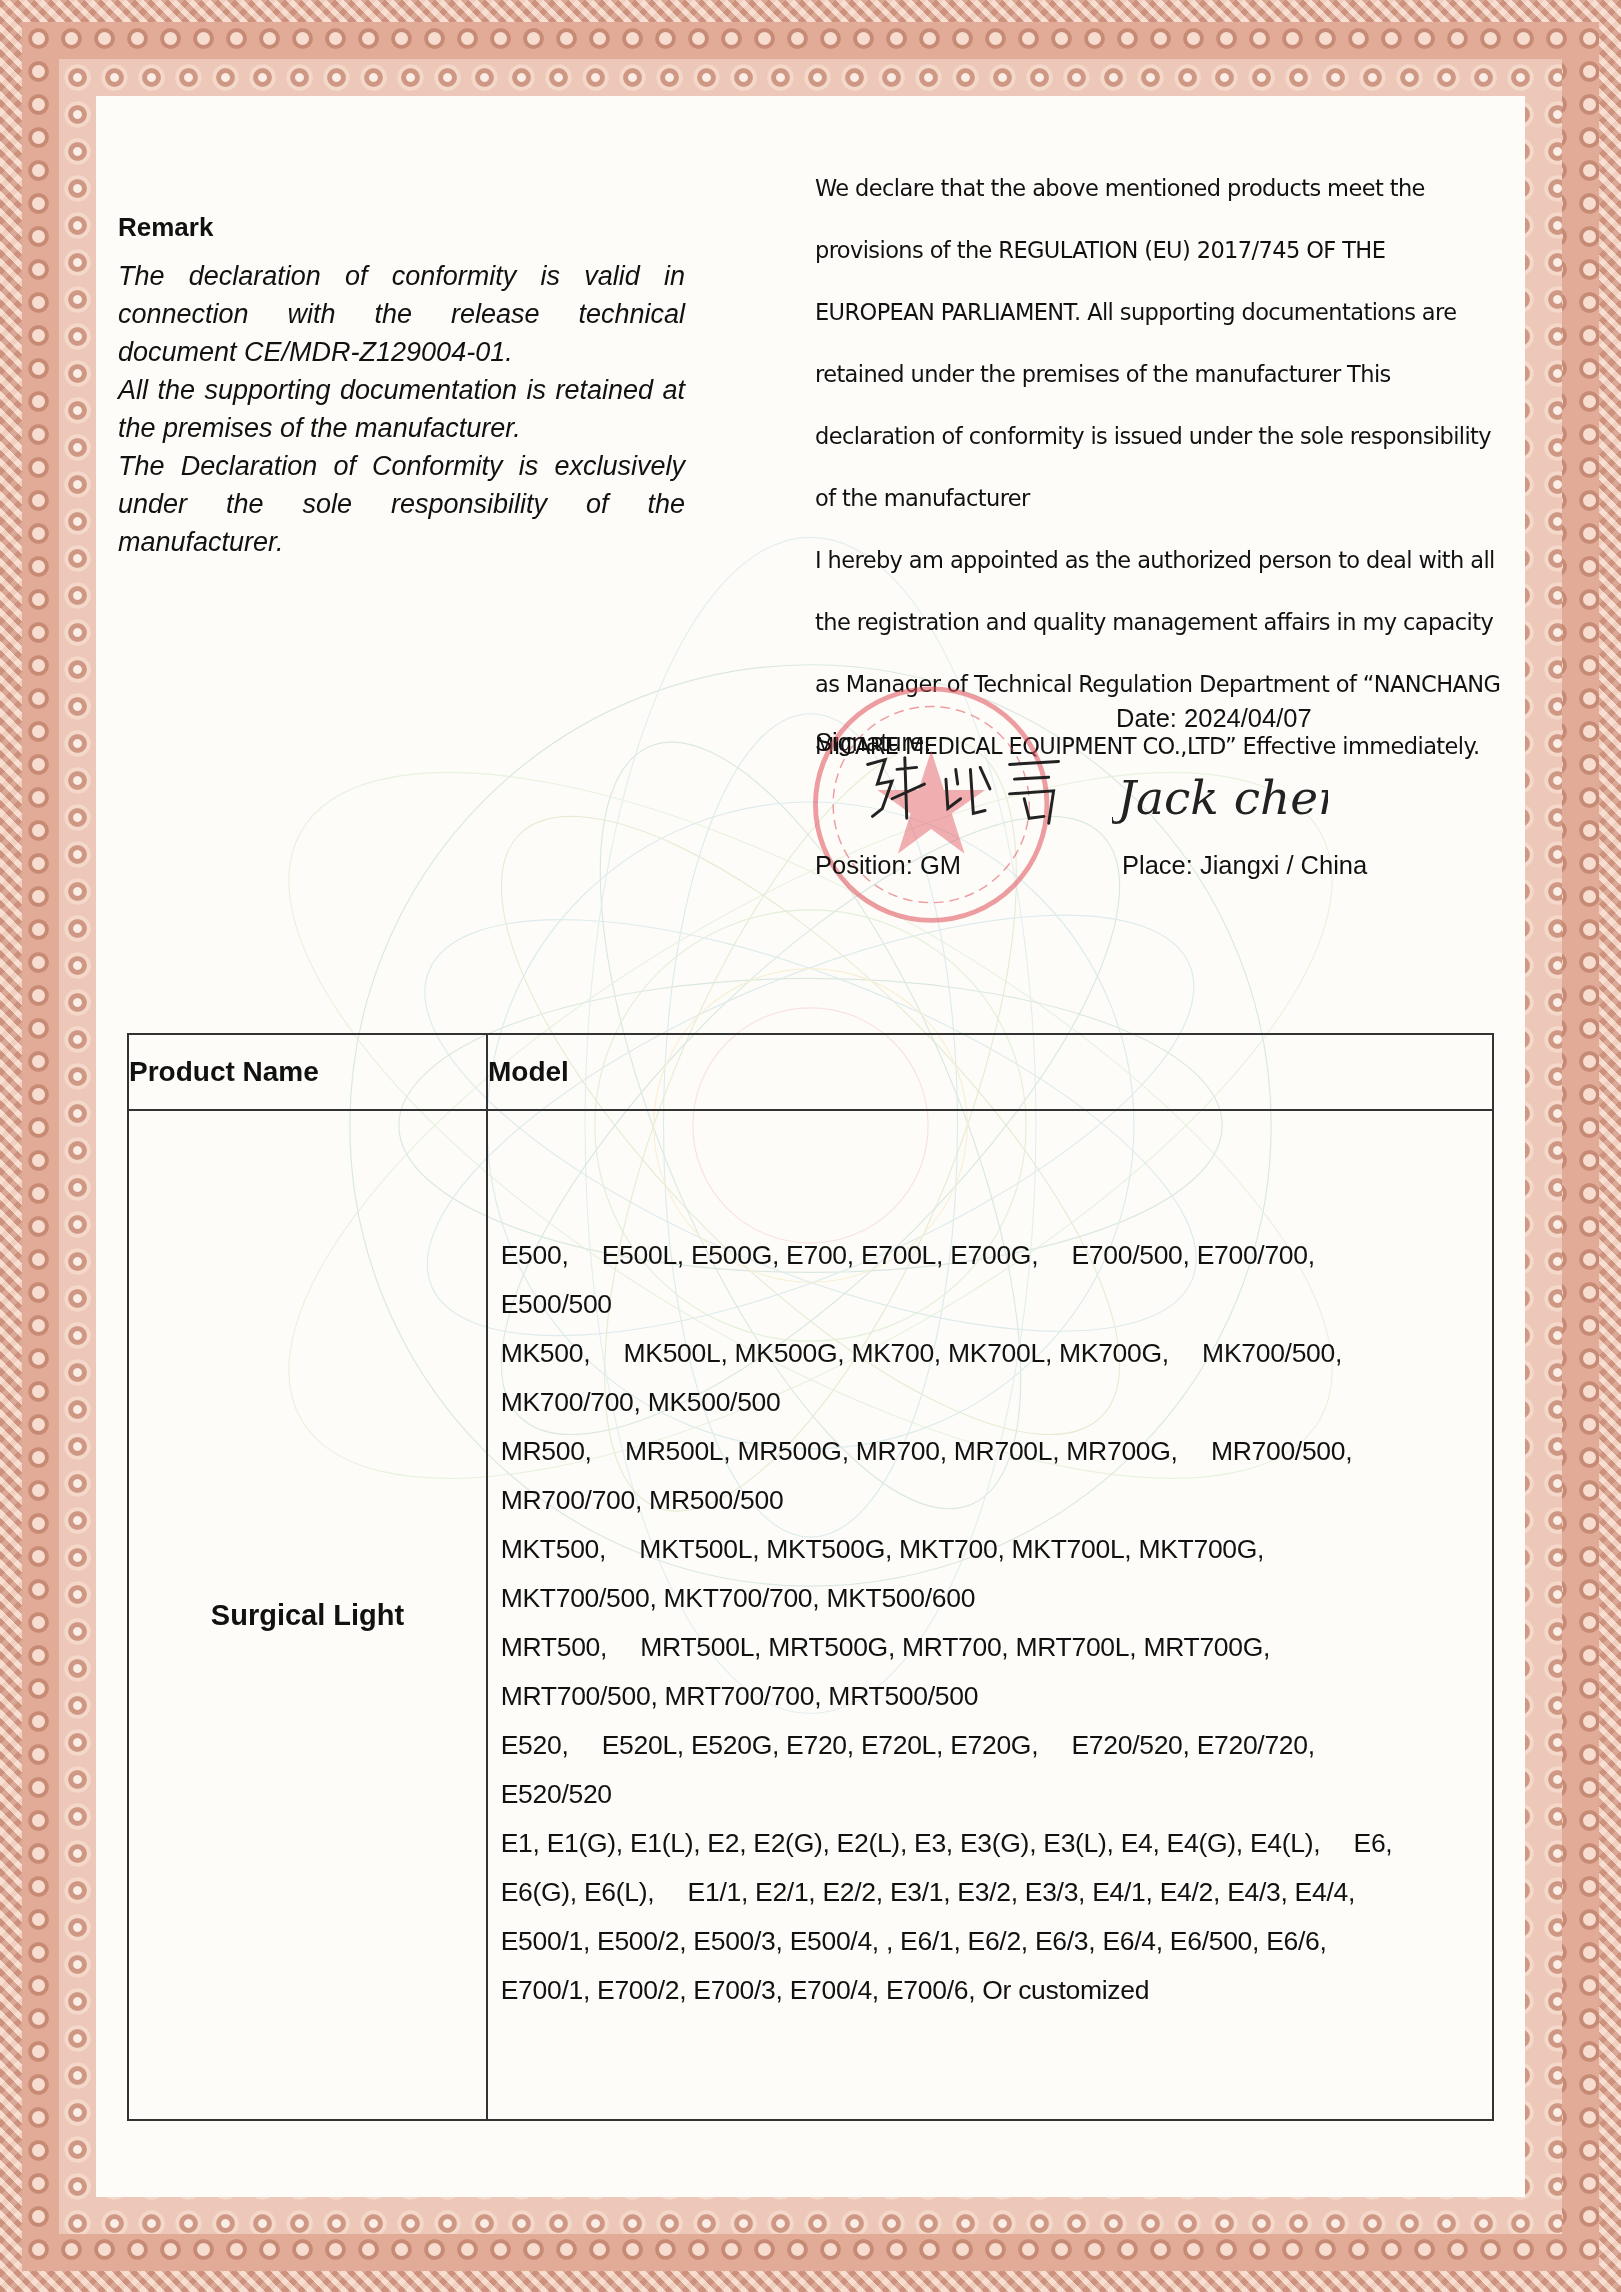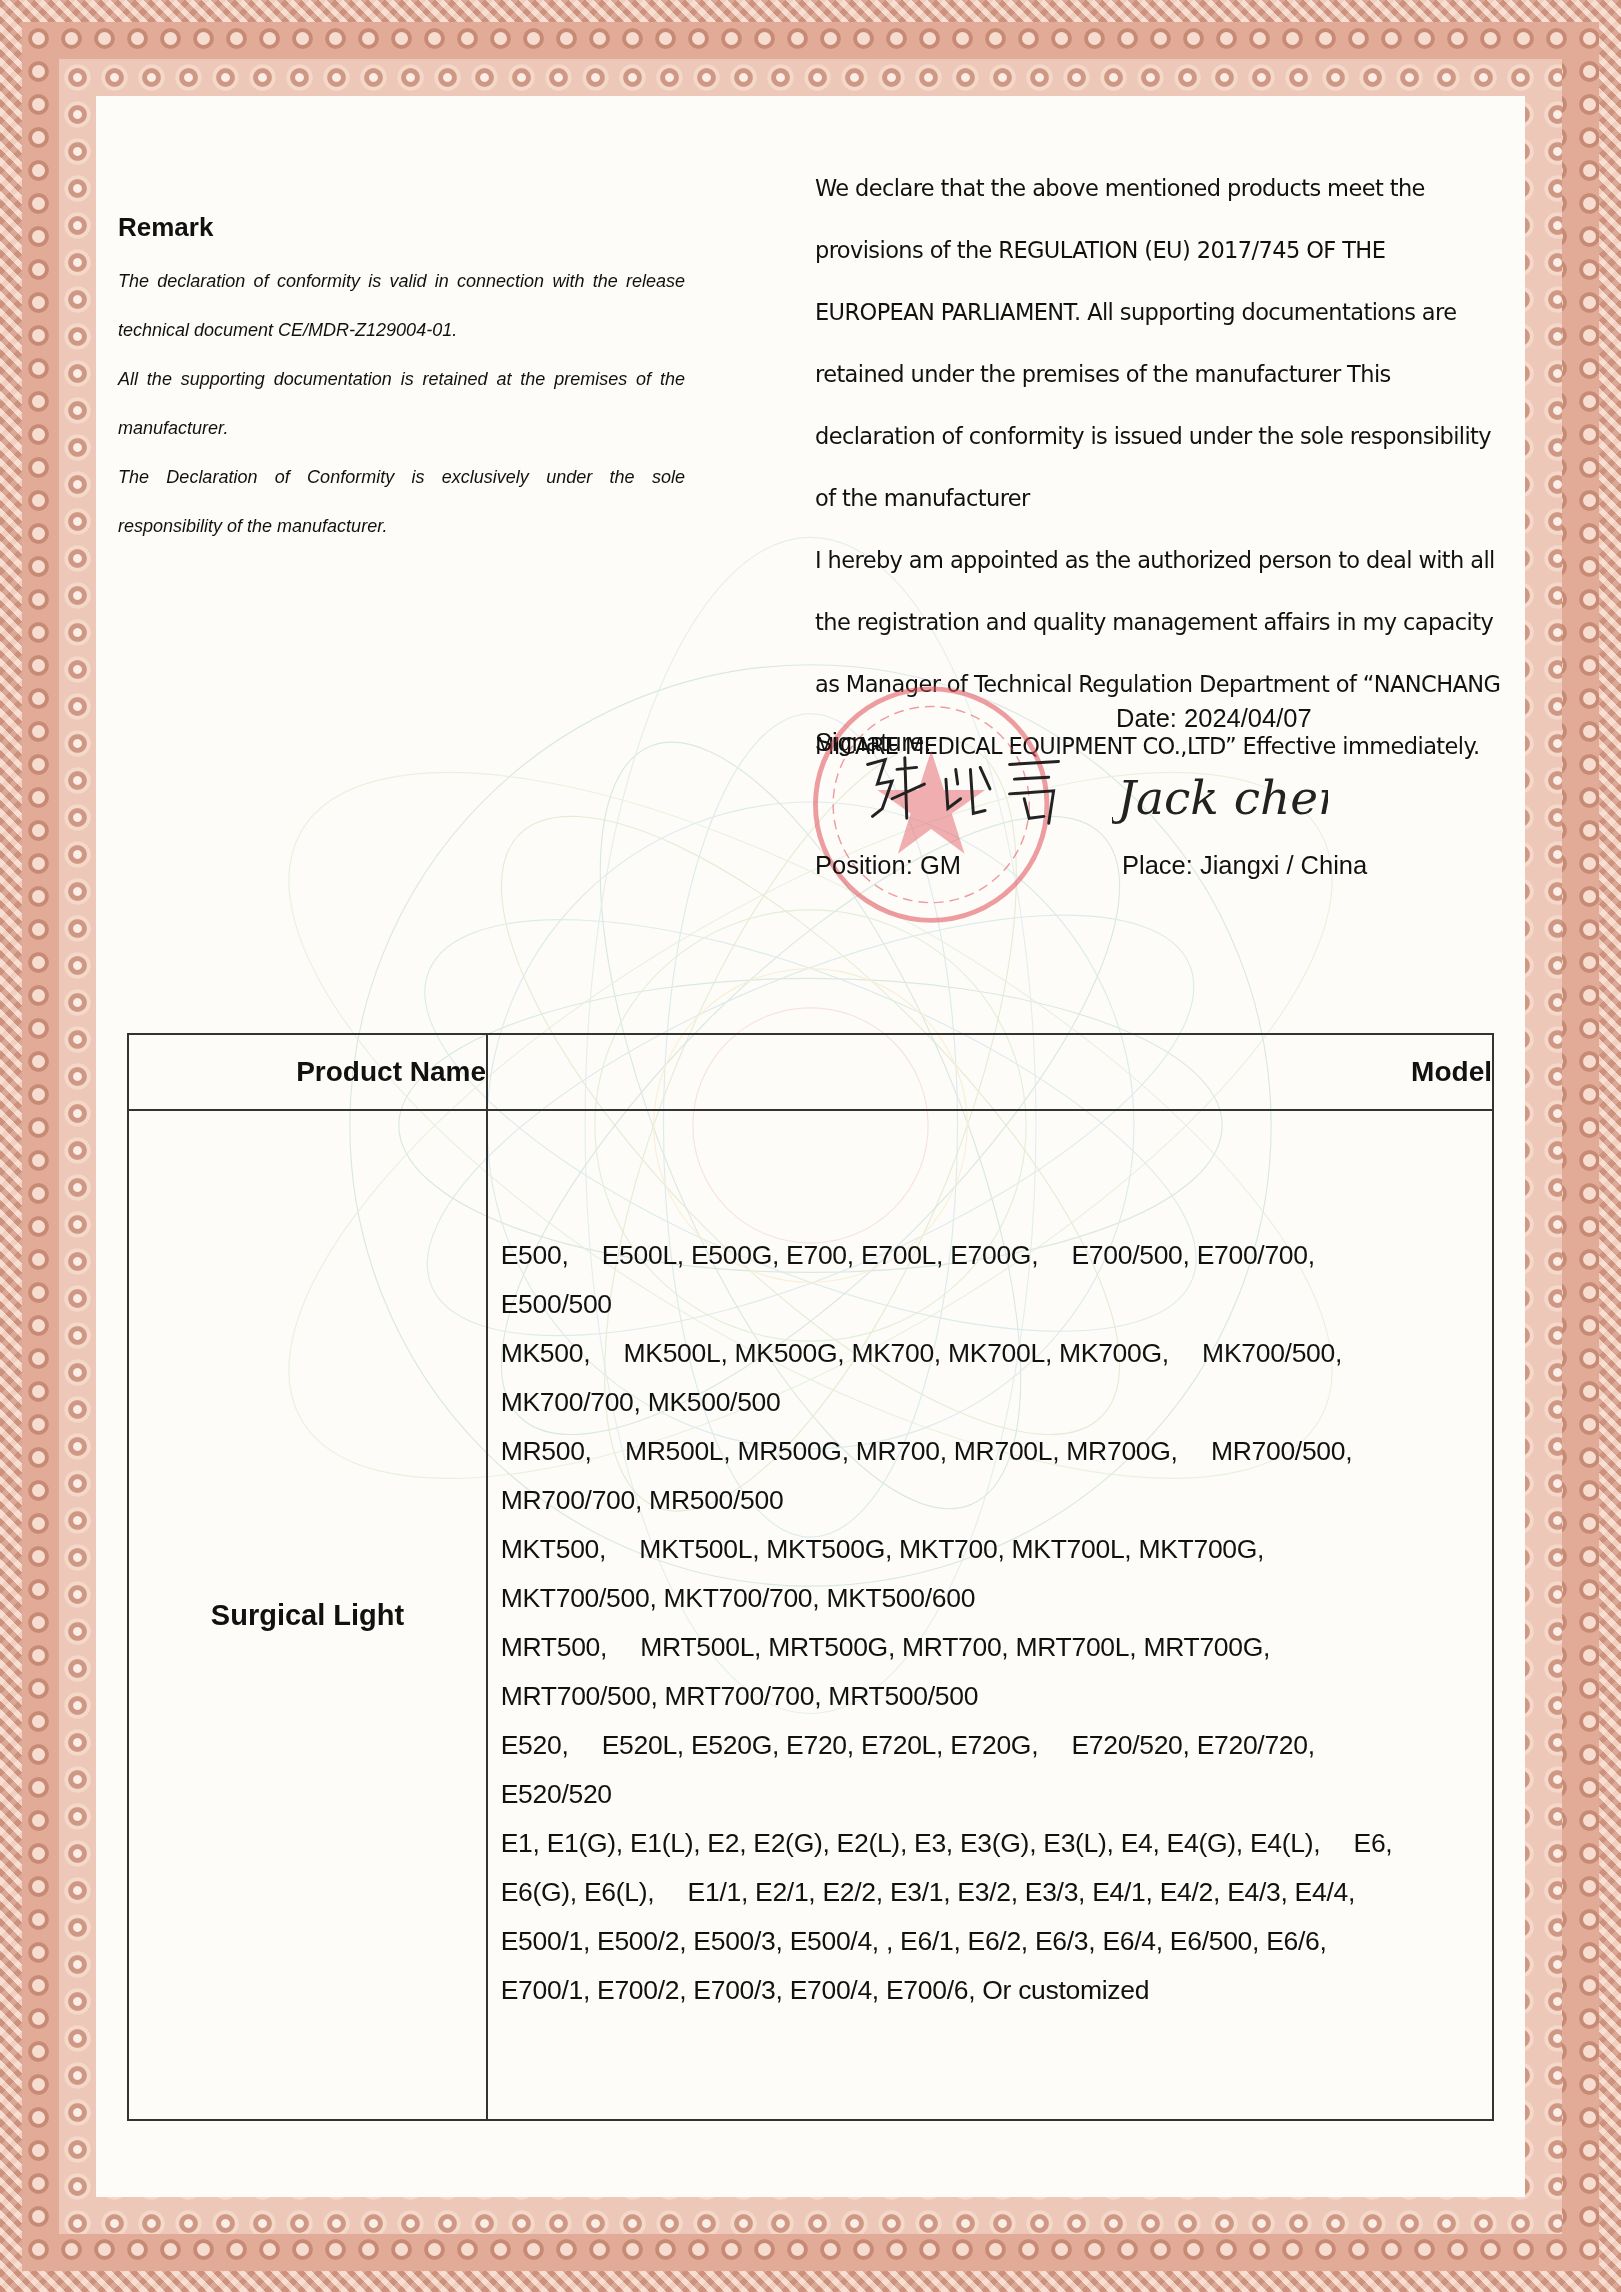--- a/index.html
+++ b/index.html
@@ -42,21 +42,21 @@
 
   .content { position: absolute; left: 0; top: 0; width: 1621px; height: 2293px; }
 
   
   .remark-title {
     position: absolute; left: 118px; top: 212px;
     font-weight: bold; font-size: 26px;
   }
   .remark-body {
     position: absolute; left: 118px; top: 257px; width: 567px;
-    font-style: italic; font-size: 18px; line-height: 49px;
+    font-style: italic; font-size: 27px; line-height: 38px;
     text-align: justify;
   }
   .remark-body p { margin: 0; }
 
   
   .decl {
     position: absolute; left: 815px; top: 157px; width: 691px;
     font-family: "DejaVu Sans", sans-serif; font-size: 22.5px; line-height: 62px;
     letter-spacing: -0.6px;
   }
@@ -81,21 +81,21 @@
     text-align: center; font-weight: bold; font-size: 37px;
   }
   .annex-table {
     position: absolute; left: 127px; top: 1033px; width: 1367px;
     border-collapse: collapse;
   }
   .annex-table th, .annex-table td {
     border: 2px solid #333; padding: 0;
   }
   .annex-table th {
-    height: 74px; font-size: 28px; font-weight: bold; text-align: right;
+    height: 74px; font-size: 28px; font-weight: bold; text-align: left;
   }
   .annex-table th.col-name { width: 357px; }
   .annex-table td.name-cell {
     text-align: center; vertical-align: middle; font-size: 29px; height: 1008px; font-weight: bold;
   }
   .annex-table td.model-cell {
     vertical-align: top; padding: 120px 9.8px 0 12.7px; font-size: 26.5px; line-height: 49px;
     letter-spacing: -0.3px;
     margin-top: 12px;
   }

